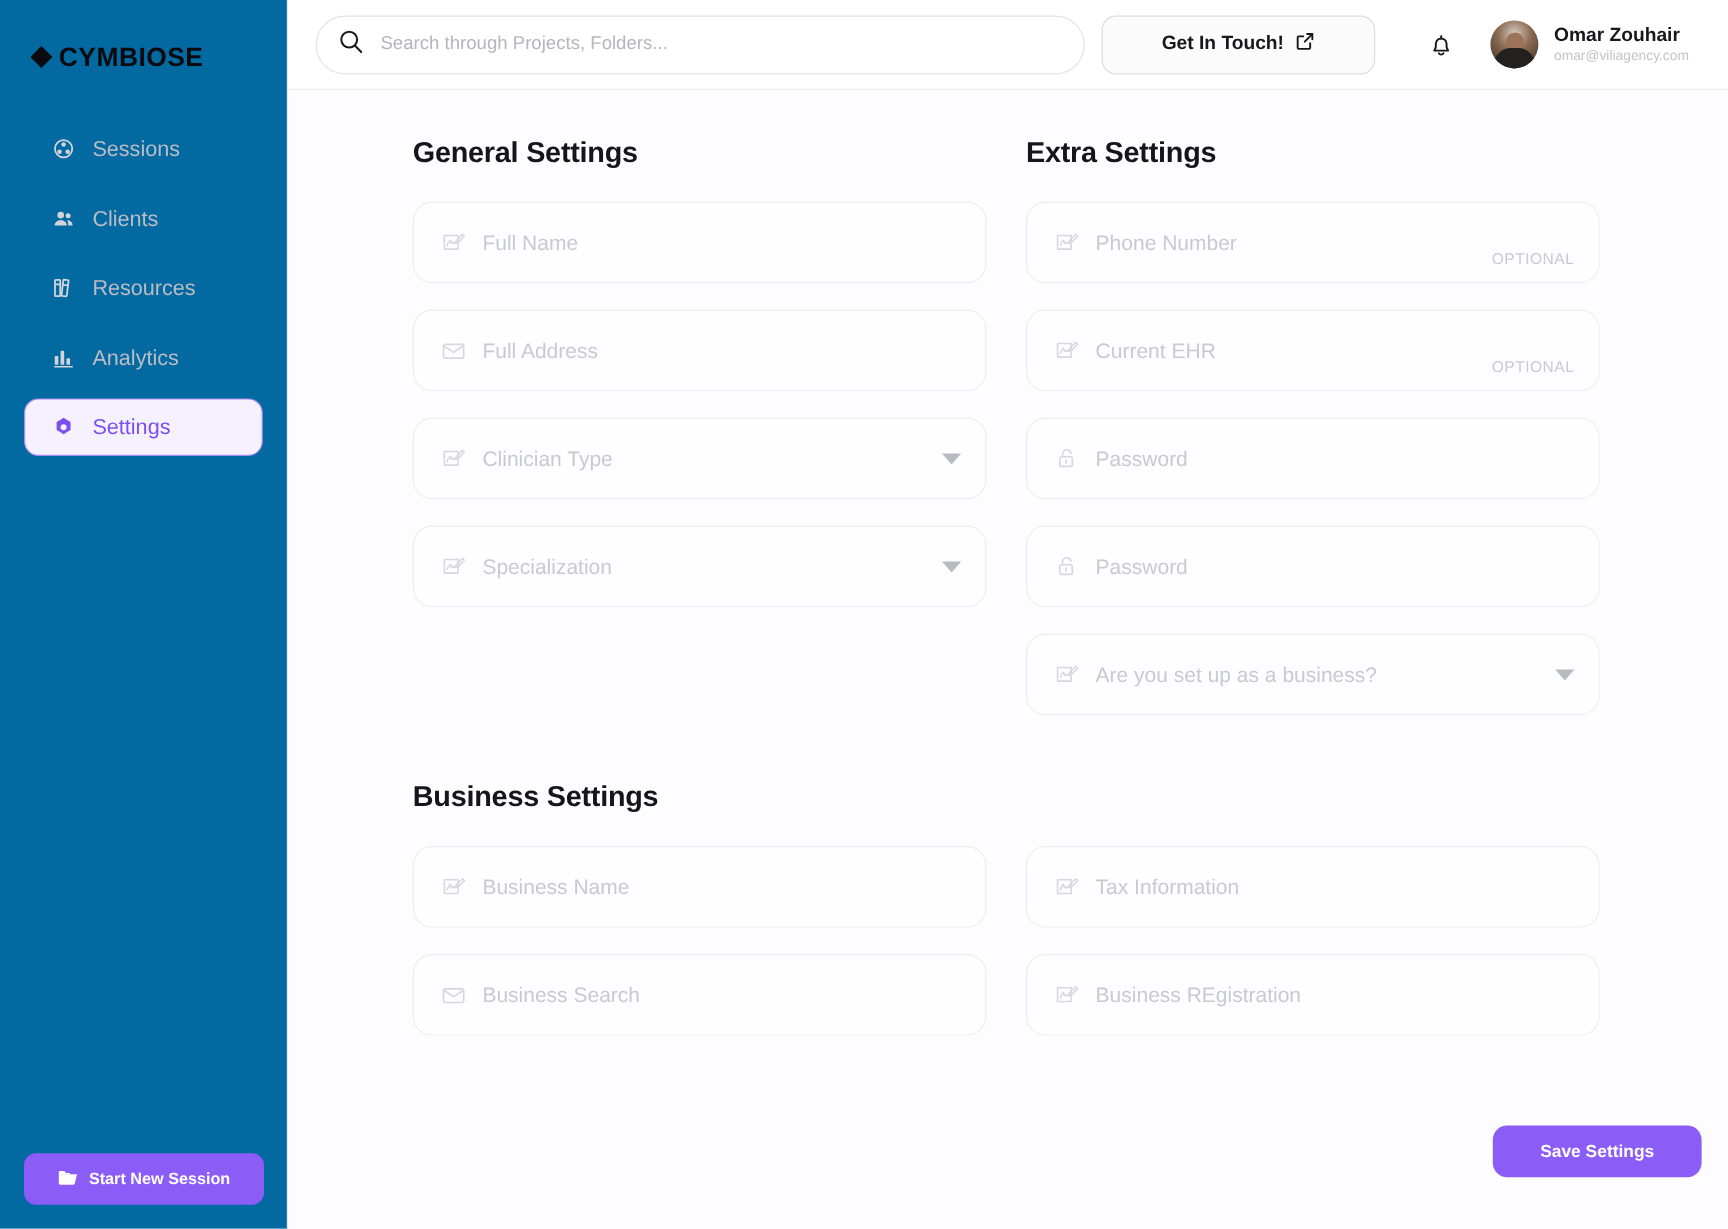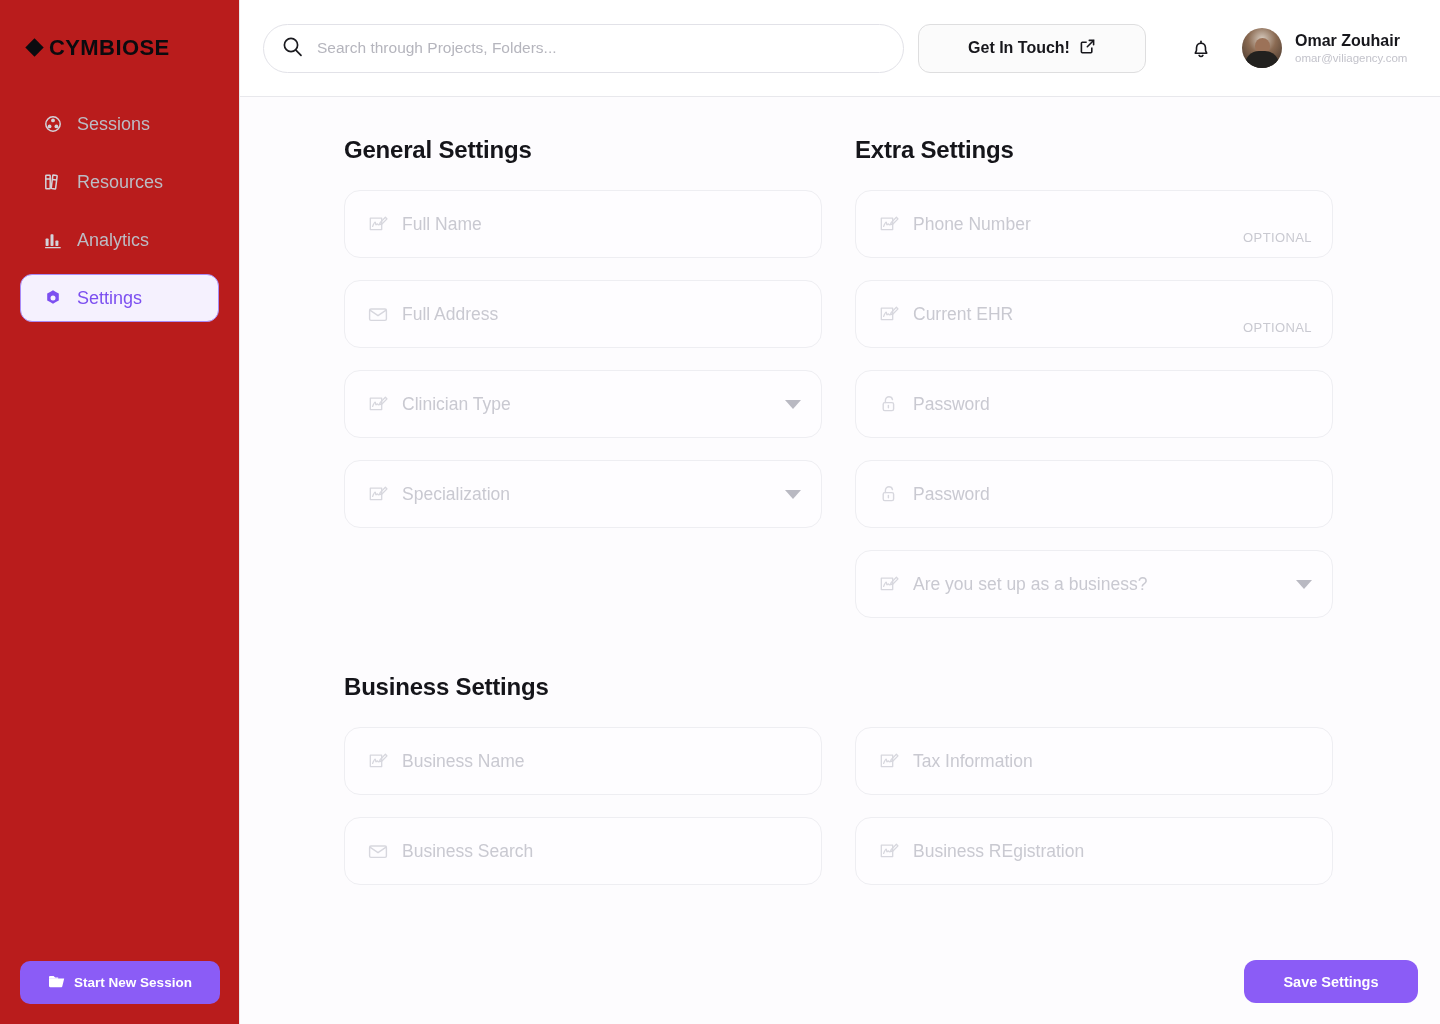--- a/index.html
+++ b/index.html
@@ -17,21 +17,21 @@
     width: 1440px;
     height: 1024px;
     display: flex;
   }
 
   
   .sidebar {
     position: relative;
     width: 240px;
     height: 1024px;
-    background: #b91c1c;
+    background: #0369a1;
     border-right: 1px solid #e8e8ec;
     flex: 0 0 240px;
   }
 
   .logo {
     display: flex;
     align-items: center;
     gap: 8px;
     padding: 33px 0 0 28px;
     height: 62px;
@@ -110,21 +110,21 @@
   
   .main {
     position: relative;
     width: 1200px;
     height: 1024px;
     background: #fdfcfe;
     flex: 0 0 1200px;
   }
 
   .topbar {
-    height: 97px;
+    height: 75px;
     background: #ffffff;
     border-bottom: 1px solid #e8e8ec;
     display: flex;
     align-items: center;
     padding: 0 24px 0 23px;
     gap: 0;
   }
 
   .search-box {
     position: relative;
@@ -325,20 +325,31 @@
           <svg width="20" height="20" viewBox="0 0 20 20" fill="none" stroke="#d3d3da" stroke-width="1.5">
             <circle cx="10" cy="10" r="7.2"></circle>
             <circle cx="10" cy="6.4" r="1.9" fill="#d3d3da" stroke="none"></circle>
             <circle cx="6.6" cy="12.4" r="1.9" fill="#d3d3da" stroke="none"></circle>
             <circle cx="13.4" cy="12.4" r="1.9" fill="#d3d3da" stroke="none"></circle>
           </svg>
         </span>
         <span class="nav-label">Sessions</span>
       </div>
 
+      <div class="nav-item">
+        <span class="nav-icon">
+          <svg width="20" height="20" viewBox="0 0 20 20" fill="#d3d3da">
+            <circle cx="7.6" cy="7.2" r="2.8"></circle>
+            <circle cx="13.8" cy="7.8" r="2.1"></circle>
+            <path d="M2.5 16c0-2.8 2.3-4.5 5.1-4.5s5.1 1.7 5.1 4.5z"></path>
+            <path d="M13.1 11.6c2.3.1 4.4 1.5 4.4 4.4h-3.6c0-1.7-.3-3.1-.8-4.4z"></path>
+          </svg>
+        </span>
+        <span class="nav-label">Clients</span>
+      </div>
 
       <div class="nav-item">
         <span class="nav-icon">
           <svg width="20" height="20" viewBox="0 0 20 20" fill="none" stroke="#d3d3da" stroke-width="1.5">
             <rect x="2.8" y="3.2" width="4.4" height="13.6" rx="0.6"></rect>
             <line x1="2.8" y1="7" x2="7.2" y2="7"></line>
             <rect x="9" y="3.2" width="4.4" height="13.6" rx="0.6" transform="rotate(7 11.2 10)"></rect>
             <line x1="9.3" y1="7.4" x2="13.7" y2="7.9"></line>
           </svg>
         </span>

